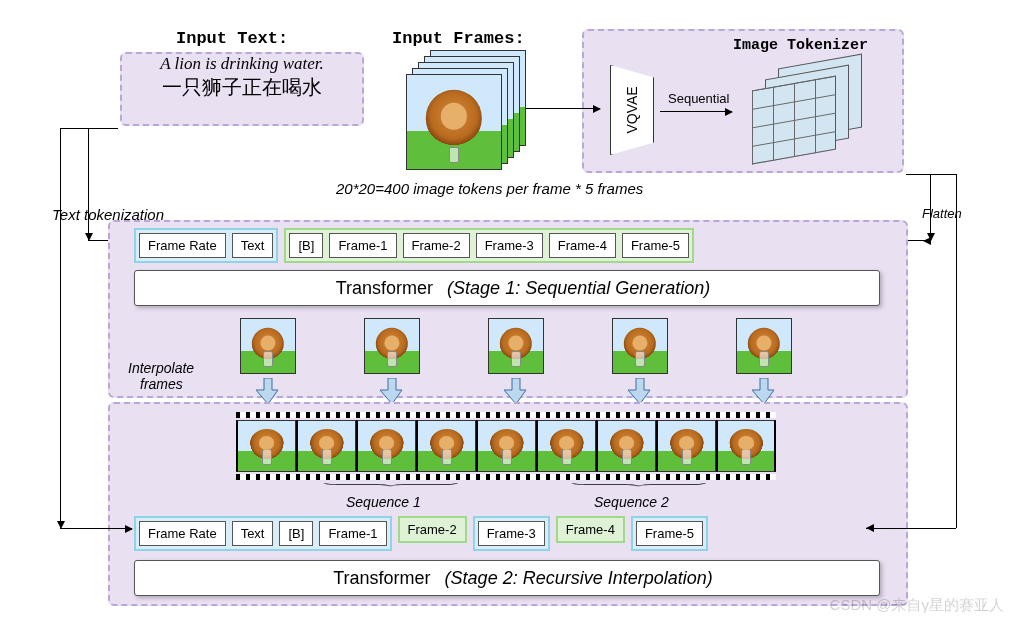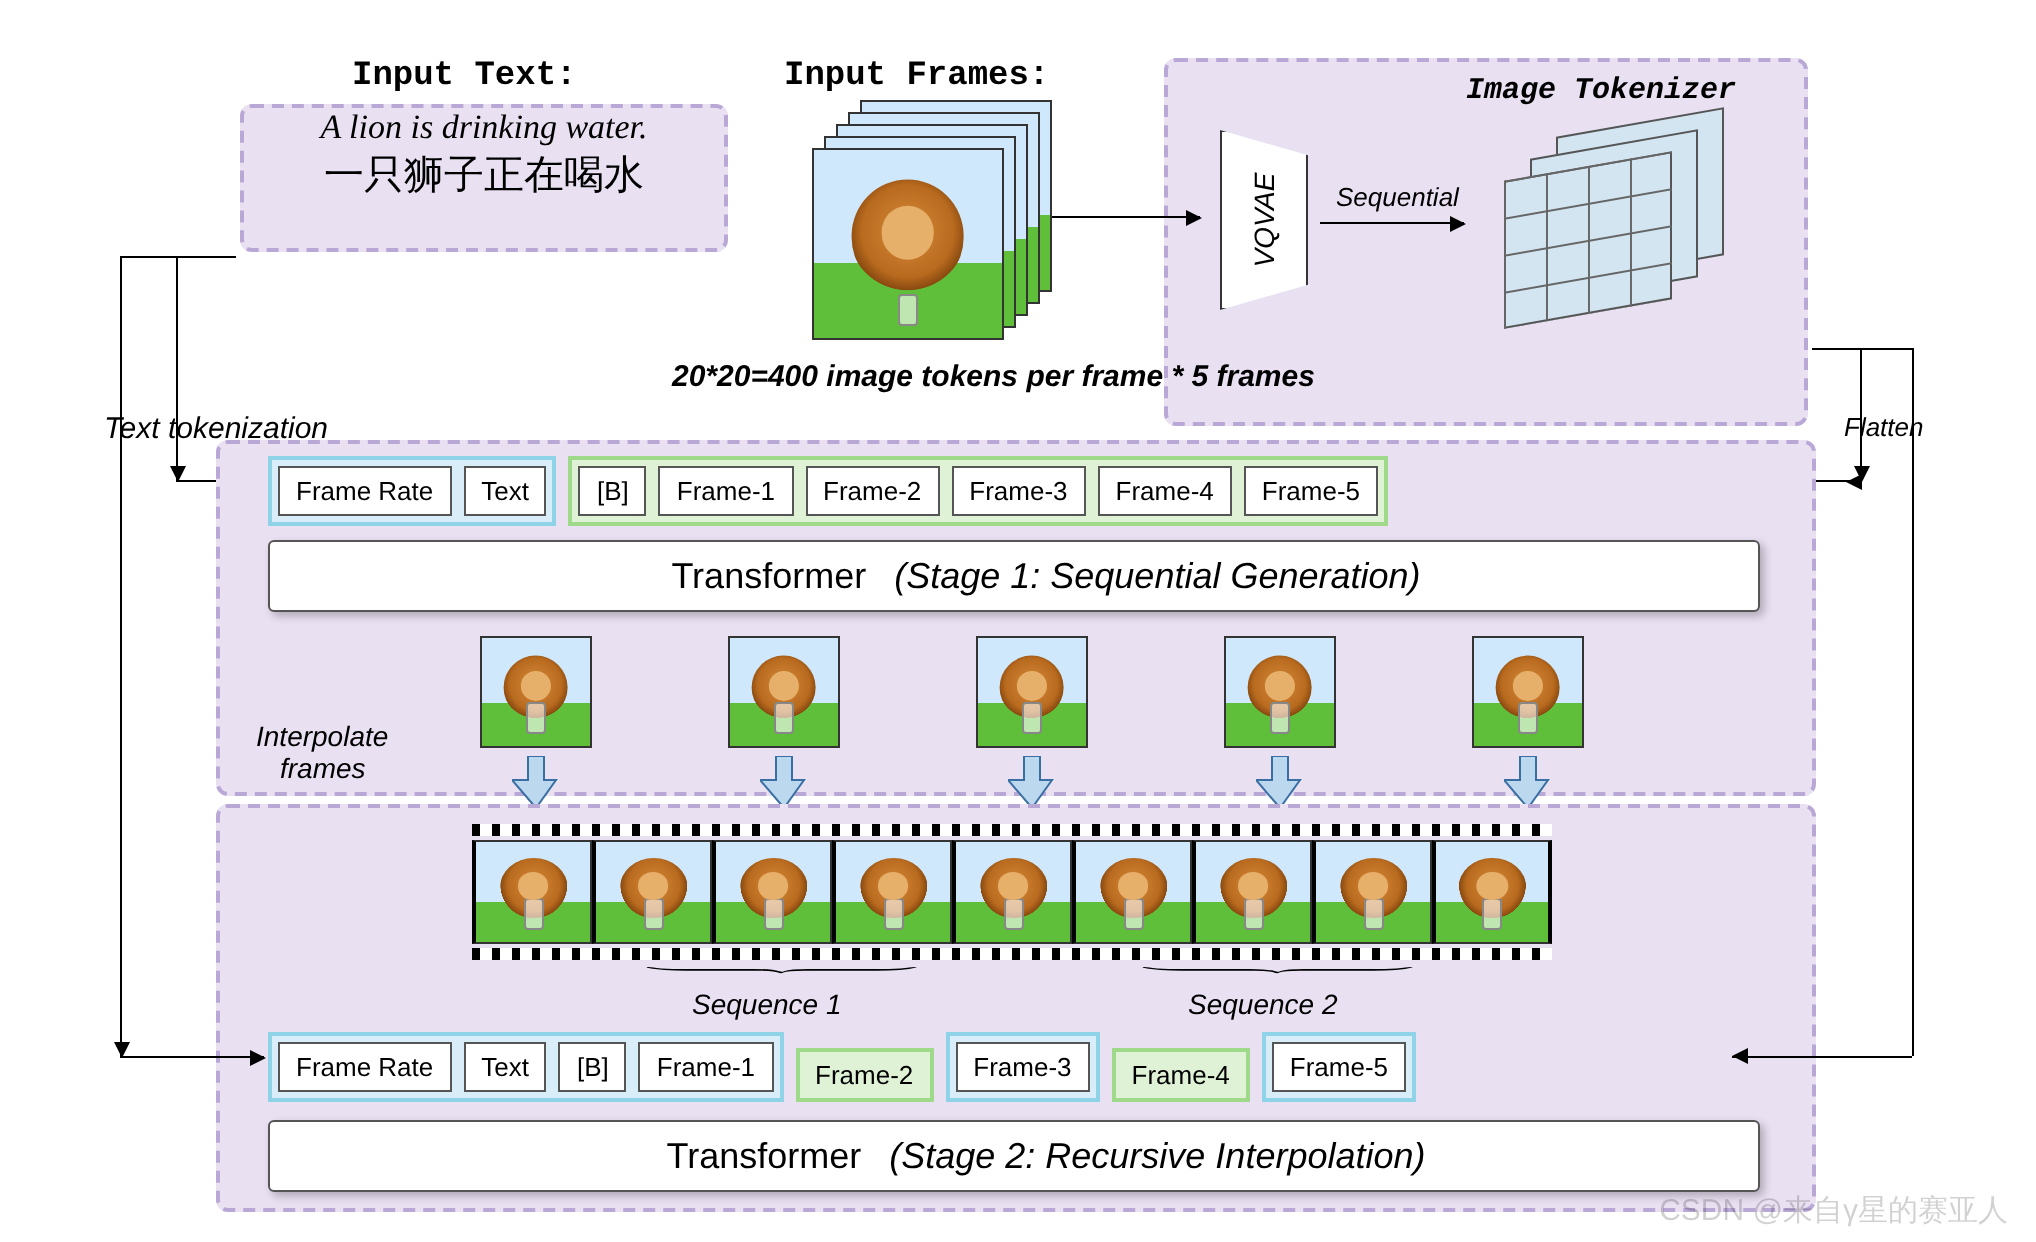--- a/index.html
+++ b/index.html
@@ -4,21 +4,21 @@
 <style>
   * { box-sizing: border-box; margin: 0; padding: 0; }
   body { font-family: Arial, Helvetica, sans-serif; background: #fff; width: 1018px; height: 621px; position: relative; }
   .mono { font-family: "Courier New", monospace; font-weight: bold; }
   .italic { font-style: italic; }
   .serif { font-family: "Times New Roman", serif; }
 
   .dashbox { border: 2px dashed #b9a8d6; border-radius: 6px; background: #e9e0f2; position: absolute; }
   .solidbox { border: 1px solid #555; background: #fff; border-radius: 3px; box-shadow: 2px 2px 4px rgba(0,0,0,.25); position: absolute; padding-left: 32px; }
 
-  .token-row { display: flex; align-items: flex-end; gap: 6px; }
+  .token-row { display: flex; align-items: flex-start; gap: 6px; }
   .tok { border: 1px solid #555; background: #fff; padding: 4px 8px; font-size: 13px; white-space: nowrap; }
   .seg-blue { background: #d8edf7; border: 2px solid #8fd3e8; padding: 3px; display: flex; gap: 6px; }
   .seg-green { background: #dff2d6; border: 2px solid #9fd98a; padding: 3px; display: flex; gap: 6px; }
   .tok-green { border: 2px solid #9fd98a; background: #dff2d6; padding: 4px 8px; font-size: 13px; }
 
   .lion { width: 56px; height: 56px; border: 1px solid #333; position: relative; overflow: hidden; background: linear-gradient(to bottom, #cfe8fb 0%, #cfe8fb 60%, #5fbf3a 60%, #5fbf3a 100%); display:inline-block; }
   .lion::before { content:''; position:absolute; left:50%; top:46%; transform:translate(-50%,-50%); width:60%; height:60%; border-radius:50%; background: radial-gradient(circle at 50% 45%, #d68b3a 0%, #b86a1e 55%, #8a4a10 70%, transparent 71%); }
   .lion::after { content:''; position:absolute; left:50%; top:44%; transform:translate(-50%,-50%); width:28%; height:28%; border-radius:50%; background:#e7b06a; }
   .lion .glass { position:absolute; left:50%; bottom:6px; transform:translateX(-50%); width:10px; height:16px; border:1px solid #888; background:rgba(255,255,255,.6); border-radius:2px; }
 
@@ -84,38 +84,38 @@
       <div class="glass"></div>
     </div>
     <div class="lion">
       <div class="glass"></div>
     </div>
     <div class="lion">
       <div class="glass"></div>
     </div>
 </div>
 
-<div class="dashbox" style="left:582px;top:29px;width:322px;height:184px;font-style:italic;">
+<div class="dashbox" style="left:582px;top:29px;width:322px;height:144px;">
   <div class="mono" style="position:absolute;right:34px;top:6px;font-size:15px;">Image Tokenizer</div>
   <div class="vqvae" style="left:26px;top:34px;">
       <span>VQVAE</span>
     </div>
   <div class="arrow-r" style="left:76px;top:80px;width:72px;"></div>
   <div style="position:absolute;left:84px;top:60px;font-size:13px;">Sequential</div>
   <div class="grid3d" style="left:168px;top:30px;">
     <div class="slab"></div>
       <div class="slab"></div>
       <div class="slab"></div>
       <div class="gridlines"></div>
   </div>
 </div>
 
 <div class="arrow-r" style="left:526px;top:108px;width:74px;"></div>
 
-<div class="italic" style="position:absolute;left:336px;top:180px;font-size:15px;font-weight:bold;">20*20=400 image tokens per frame  *  5 frames</div>
+<div class="italic" style="position:absolute;left:336px;top:180px;font-size:15px;">20*20=400 image tokens per frame  *  5 frames</div>
 <div class="brace" style="left:530px;top:190px;">︷</div>
 
 <div class="italic" style="position:absolute;left:52px;top:206px;font-size:15px;">Text tokenization</div>
 <div class="italic" style="position:absolute;left:922px;top:206px;font-size:13px;">Flatten</div>
 
 <div class="arrow-d" style="left:88px;top:128px;height:112px;"></div>
 <div class="arrow-r" style="left:88px;top:240px;width:46px;"></div>
 <div class="arrow-d" style="left:930px;top:174px;height:66px;"></div>
 <div class="arrow-r arrow-l" style="left:848px;top:240px;width:82px;border-top:1px solid #000;"></div>
 <div style="position:absolute;left:848px;top:236px;border-right:8px solid #000;border-top:4px solid transparent;border-bottom:4px solid transparent;"></div>

